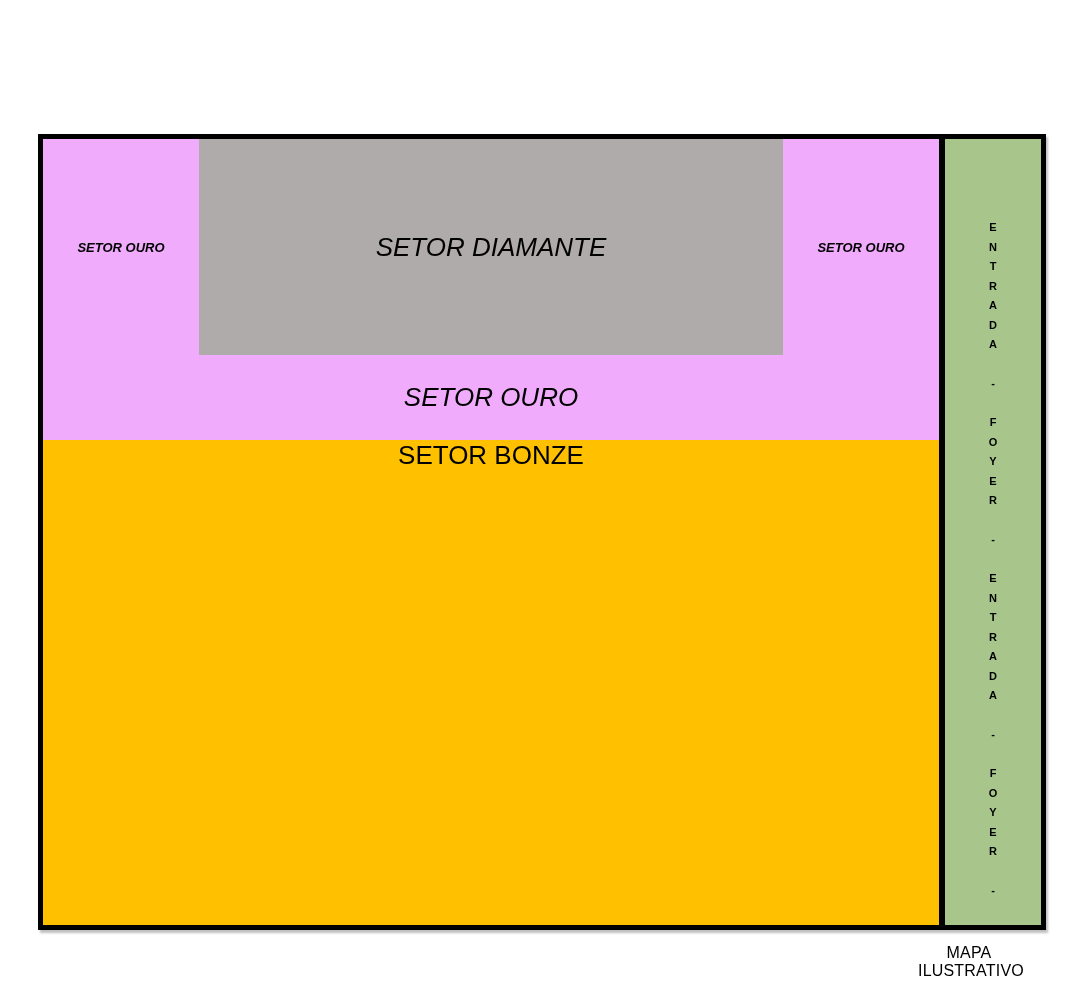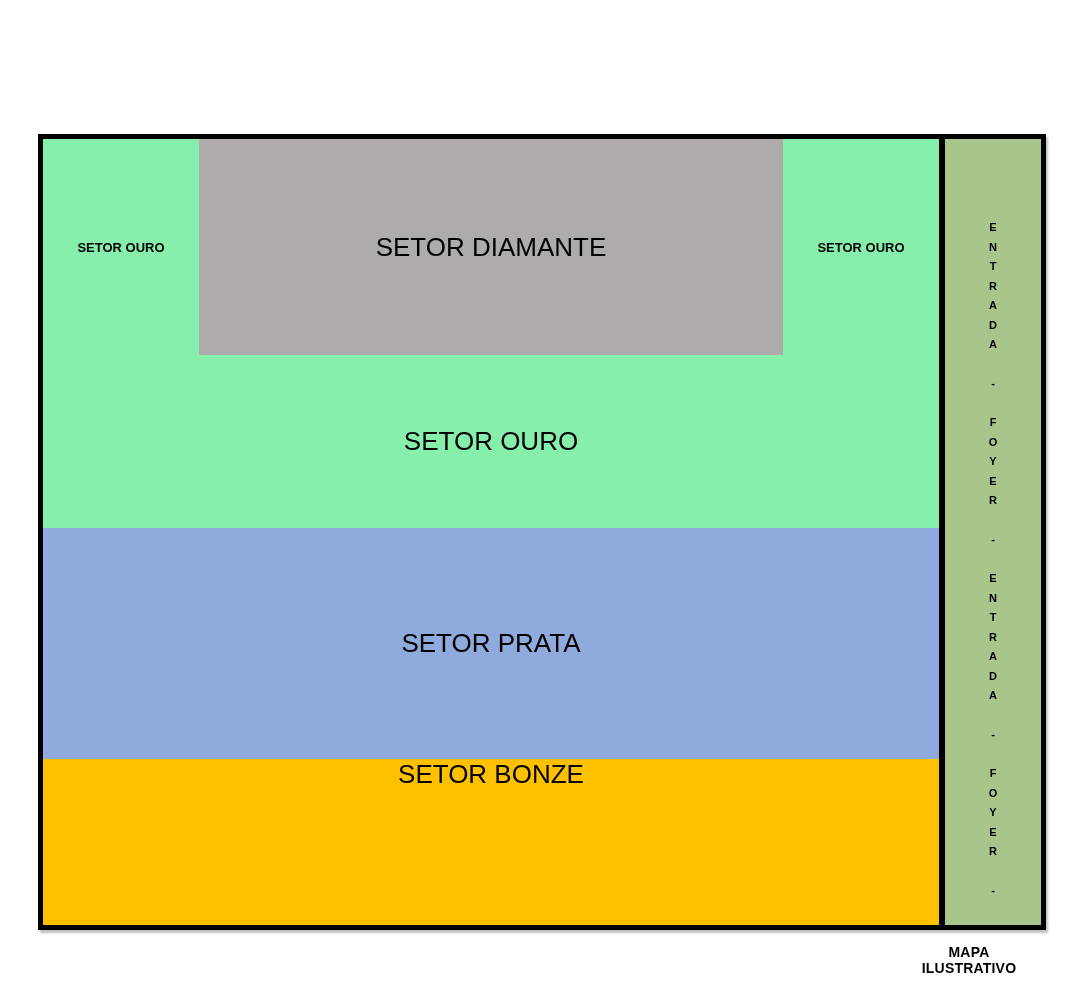--- a/index.html
+++ b/index.html
@@ -49,24 +49,25 @@
 
   .sectors {
     flex: 1;
     display: flex;
     flex-direction: column;
     min-width: 0;
   }
 
   
   .top-section {
-    height: 389px;
-    background: #86efac;
+    height: 301px;
+    background: #f0abfc;
     display: flex;
     flex-direction: column;
+    font-style: italic;
   }
   .top-row {
     height: 216px;
     display: flex;
   }
   .side-col {
     width: 156px;
     display: flex;
     align-items: center;
     justify-content: center;
@@ -129,22 +130,22 @@
     white-space: pre-line;
   }
 
   
   .footnote {
     position: absolute;
     top: 944px;
     left: 918px;
     width: 102px;
     text-align: center;
-    font-size: 14px;
-    font-weight: 700;
+    font-size: 16px;
+    font-weight: 400;
     letter-spacing: 0.2px;
     word-spacing: -1px;
     color: #000000;
   }
 </style>
 </head>
 <body>
 
 <div class="page">
 
@@ -163,23 +164,20 @@
           </div>
           <div class="side-col">
             <span class="small-label">SETOR OURO</span>
           </div>
         </div>
         <div class="ouro-center">
           <span class="big-label">SETOR OURO</span>
         </div>
       </div>
 
-      <div class="prata">
-        <span class="big-label">SETOR PRATA</span>
-      </div>
 
       <div class="bronze">
         <span class="big-label">SETOR BONZE</span>
       </div>
 
     </div>
 
     <div class="strip">
       <div class="strip-text">E
 N

